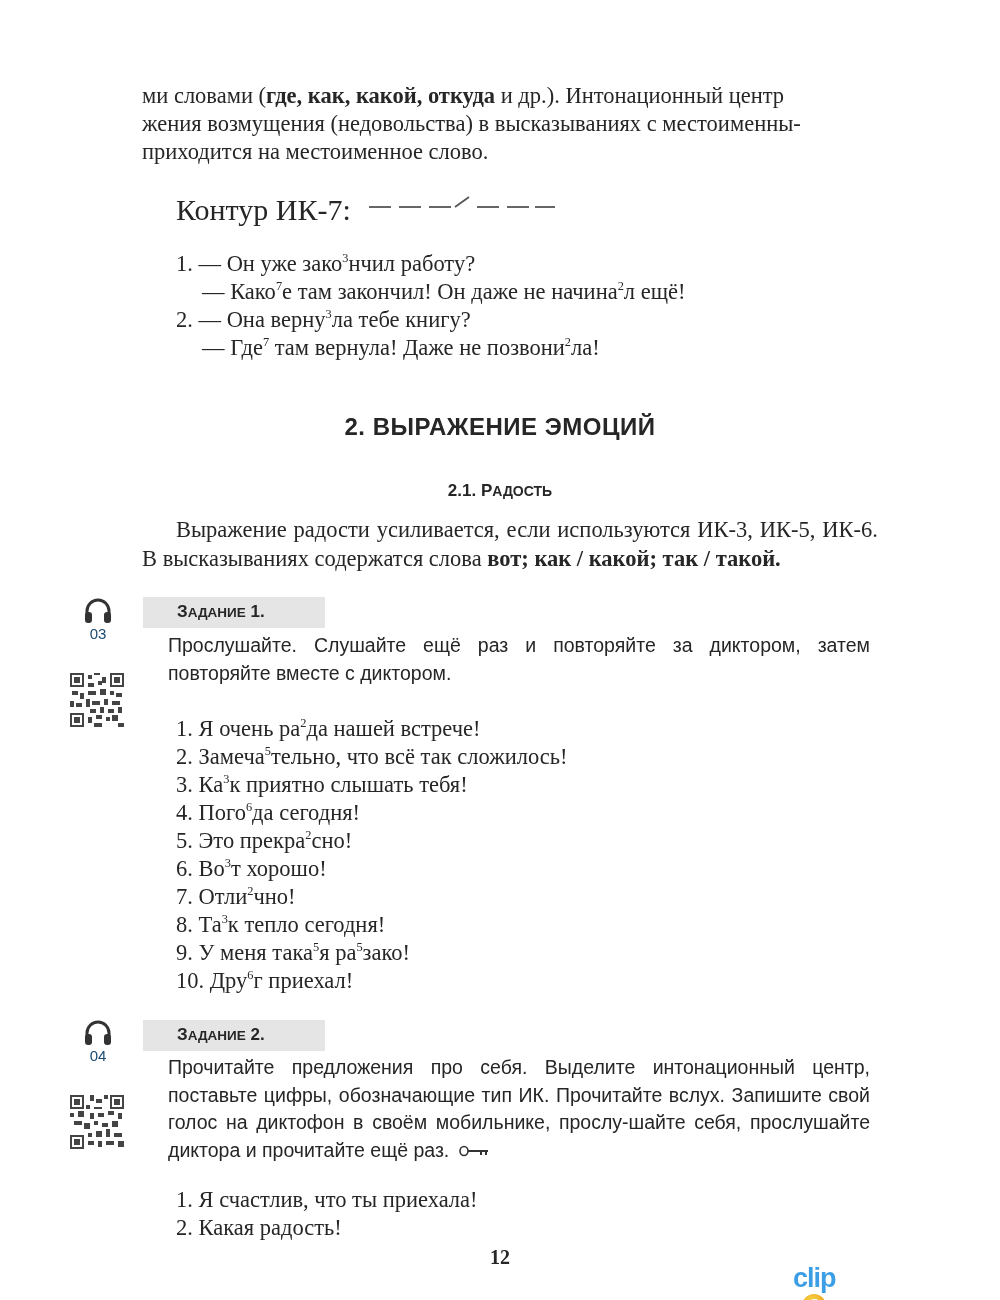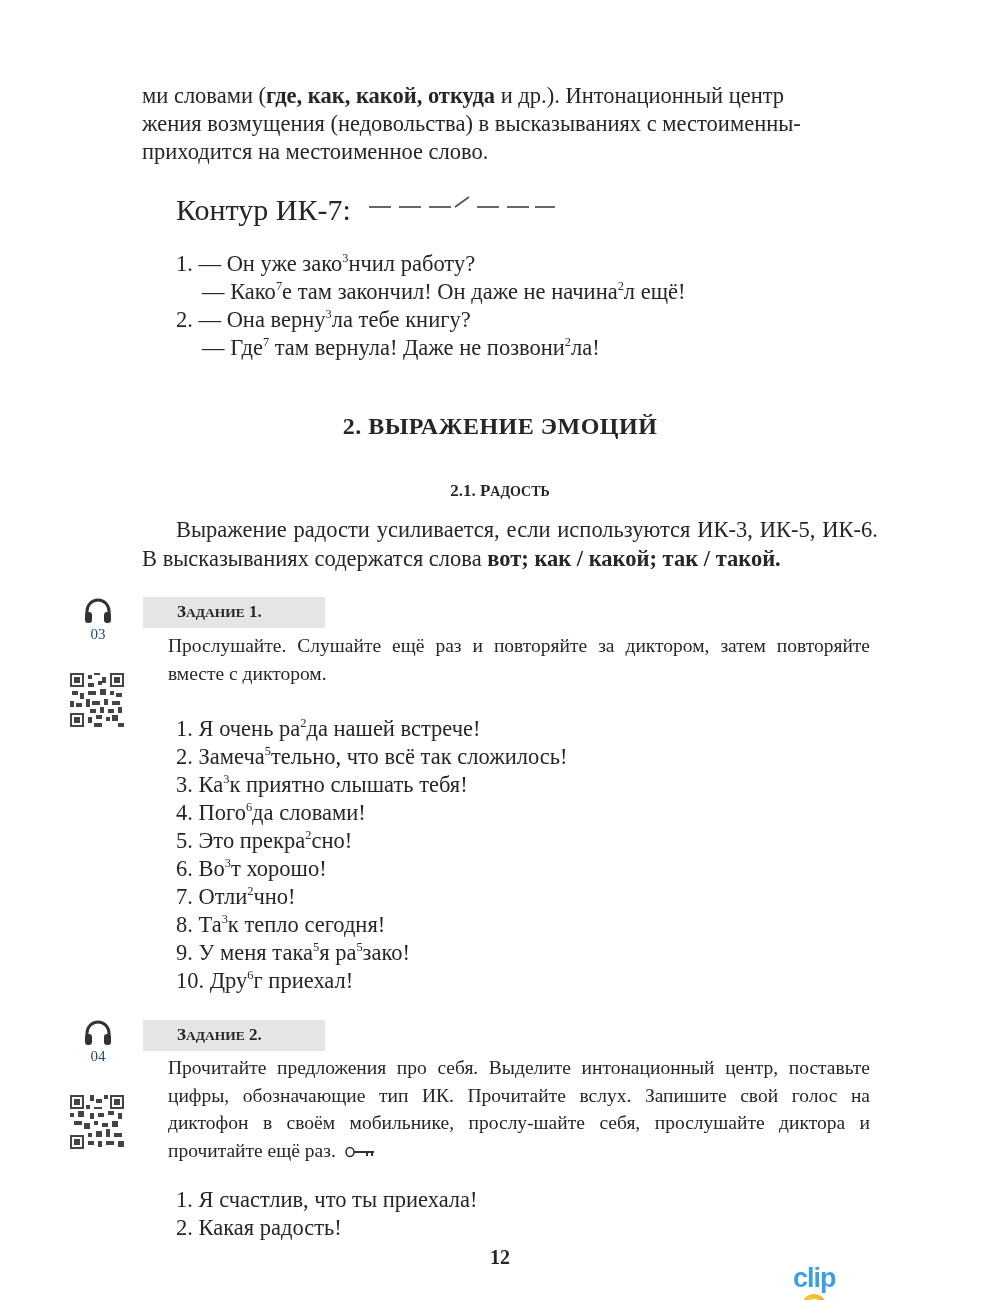--- a/index.html
+++ b/index.html
@@ -1,18 +1,18 @@
 <!DOCTYPE html>
 <html><head>
 <meta charset="utf-8">
 <style>
   html, body { margin: 0; padding: 0; background: #ffffff; }
   body { width: 1000px; height: 1300px; position: relative; overflow: hidden; color: #262626; }
   .serif { font-family: "Liberation Serif", "DejaVu Serif", serif; }
-  .sans { font-family: Liberation Serif, serif; }
+  .sans { font-family: Liberation Sans, sans-serif; }
   .abs { position: absolute; }
 
   .para { left: 142px; width: 736px; font-size: 22.5px; line-height: 28px; text-align: justify; }
   .para b { font-weight: bold; }
 
   .contour { left: 176px; top: 193px; font-size: 30px; display: flex; align-items: flex-start; }
   .contour svg { margin-left: 16px; }
 
   .dialog { left: 176px; top: 250px; font-size: 22.5px; line-height: 28px; }
   .dialog .line { white-space: nowrap; }
@@ -133,21 +133,21 @@
 
 <div class="abs task-box sans" style="top:597px;">
   <div class="task-title"><span>З</span><span class="sc">АДАНИЕ</span><span> 1.</span></div>
 </div>
 <div class="abs instr sans" style="top:632px;">Прослушайте. Слушайте ещё раз и повторяйте за диктором, затем повторяйте вместе с диктором.</div>
 
 <div class="abs list serif" style="top:715px;">
   <div class="line"><span>1. Я очень ра</span><sup>2</sup><span>да нашей встрече!</span></div>
   <div class="line"><span>2. Замеча</span><sup>5</sup><span>тельно, что всё так сложилось!</span></div>
   <div class="line"><span>3. Ка</span><sup>3</sup><span>к приятно слышать тебя!</span></div>
-  <div class="line"><span>4. Пого</span><sup>6</sup><span>да словами!</span></div>
+  <div class="line"><span>4. Пого</span><sup>6</sup><span>да сегодня!</span></div>
   <div class="line"><span>5. Это прекра</span><sup>2</sup><span>сно!</span></div>
   <div class="line"><span>6. Во</span><sup>3</sup><span>т хорошо!</span></div>
   <div class="line"><span>7. Отли</span><sup>2</sup><span>чно!</span></div>
   <div class="line"><span>8. Та</span><sup>3</sup><span>к тепло сегодня!</span></div>
   <div class="line"><span>9. У меня така</span><sup>5</sup><span>я ра</span><sup>5</sup><span>зако!</span></div>
   <div class="line"><span>10. Дру</span><sup>6</sup><span>г приехал!</span></div>
 </div>
 
 <div class="abs side sans" style="top:1020px;">
   <svg width="30" height="26" viewBox="0 0 30 26">

